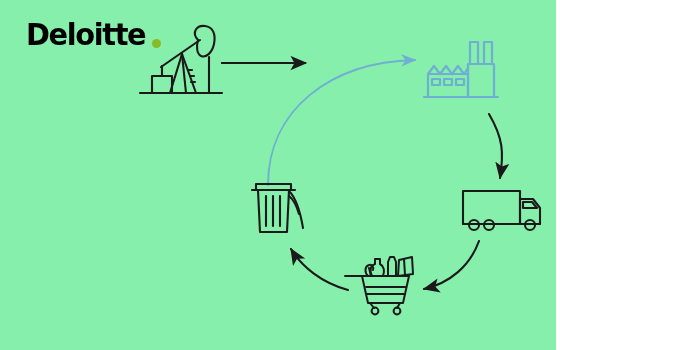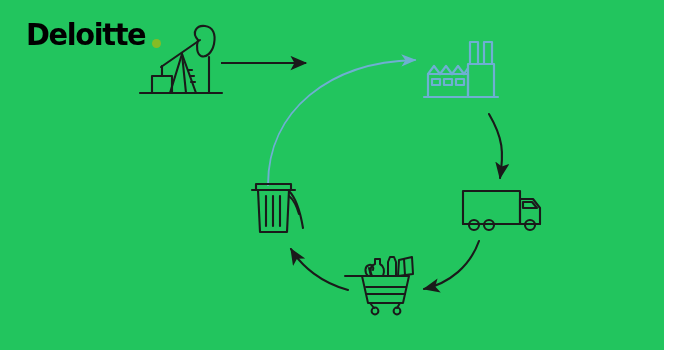--- a/index.html
+++ b/index.html
@@ -5,23 +5,23 @@
   html, body {
     margin: 0;
     padding: 0;
     background: #ffffff;
   }
   body {
     font-family: "Liberation Sans", sans-serif;
   }
   #canvas {
     position: relative;
-    width: 664px;
+    width: 556px;
     height: 350px;
-    background: #22c55e;
+    background: #86efac;
     overflow: hidden;
   }
   #logo {
     position: absolute;
     left: 26px;
     top: 20px;
     display: flex;
     align-items: flex-end;
     line-height: 1;
   }

